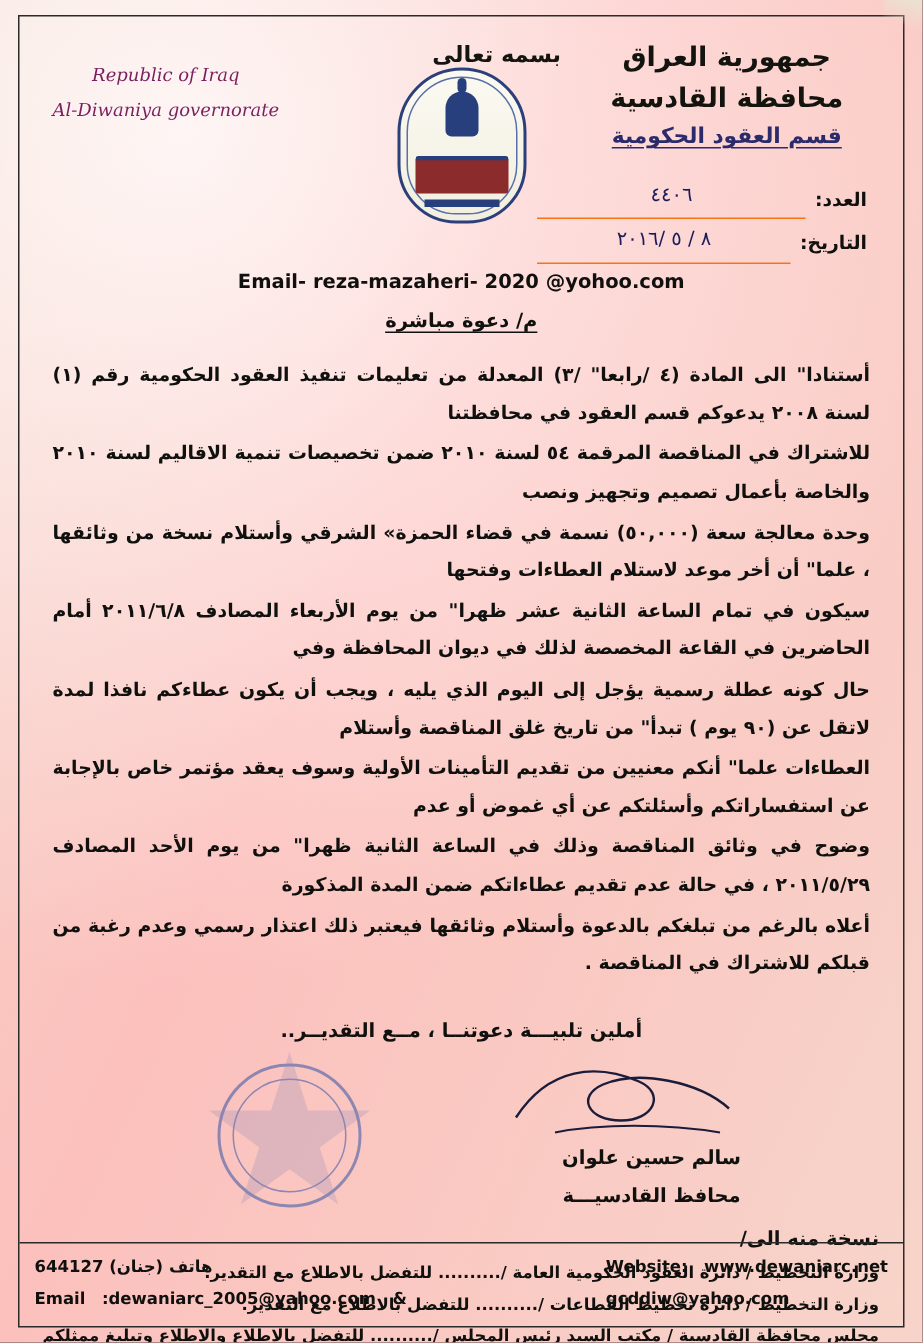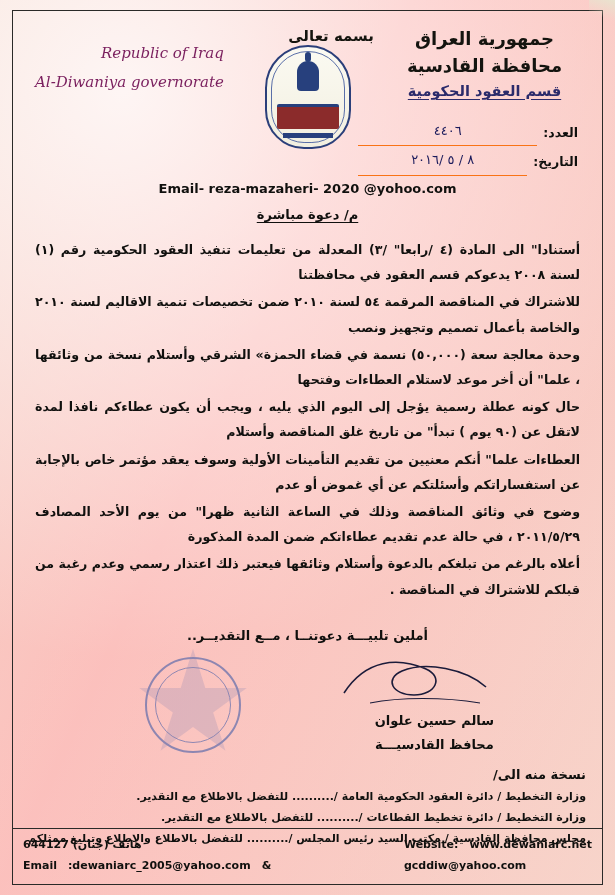--- a/index.html
+++ b/index.html
@@ -76,25 +76,25 @@
     top: 6px;
     font-size: 15px;
     font-weight: bold;
     color: #15150f;
   }
   .hdr-left {
     position: absolute;
     left: 6px;
     top: 18px;
     direction: ltr;
-    text-align: right;
+    text-align: center;
     color: #7a1f5e;
     font-family: "DejaVu Serif", serif;
     font-style: italic;
-    font-size: 15px;
+    font-size: 12px;
     line-height: 1.9;
   }
   .emblem {
     position: absolute;
     left: 50%;
     transform: translateX(-50%);
     top: 24px;
     width: 86px;
     height: 104px;
   }
@@ -348,20 +348,21 @@
 
       <div class="to-block">
         <div class="email-line">Email- reza-mazaheri- 2020 @yohoo.com</div>
         <div class="subject">م/ دعوة مباشرة</div>
       </div>
 
       <div class="body">
         <p>أستنادا" الى المادة (٤ /رابعا" /٣) المعدلة من تعليمات تنفيذ العقود الحكومية رقم (١) لسنة ٢٠٠٨ يدعوكم قسم العقود في محافظتنا</p>
         <p>للاشتراك في المناقصة المرقمة ٥٤ لسنة ٢٠١٠ ضمن تخصيصات تنمية الاقاليم لسنة ٢٠١٠ والخاصة بأعمال تصميم وتجهيز ونصب</p>
         <p>وحدة معالجة سعة (٥٠,٠٠٠) نسمة في قضاء الحمزة» الشرقي وأستلام نسخة من وثائقها ، علما" أن أخر موعد لاستلام العطاءات وفتحها</p>
+        <p>سيكون في تمام الساعة الثانية عشر ظهرا" من يوم الأربعاء المصادف ٢٠١١/٦/٨ أمام الحاضرين في القاعة المخصصة لذلك في ديوان المحافظة وفي</p>
         <p>حال كونه عطلة رسمية يؤجل إلى اليوم الذي يليه ، ويجب أن يكون عطاءكم نافذا لمدة لاتقل عن (٩٠ يوم ) تبدأ" من تاريخ غلق المناقصة وأستلام</p>
         <p>العطاءات علما" أنكم معنيين من تقديم التأمينات الأولية وسوف يعقد مؤتمر خاص بالإجابة عن استفساراتكم وأسئلتكم عن أي غموض أو عدم</p>
         <p>وضوح في وثائق المناقصة وذلك في الساعة الثانية ظهرا" من يوم الأحد المصادف ٢٠١١/٥/٢٩ ، في حالة عدم تقديم عطاءاتكم ضمن المدة المذكورة</p>
         <p>أعلاه بالرغم من تبلغكم بالدعوة وأستلام وثائقها فيعتبر ذلك اعتذار رسمي وعدم رغبة من قبلكم للاشتراك في المناقصة .</p>
       </div>
 
       <div class="closing">أملين تلبيـــة دعوتنــا ، مــع التقديــر..</div>
 
       <div class="sig-zone">
         <svg class="scribble" viewBox="0 0 150 58">

